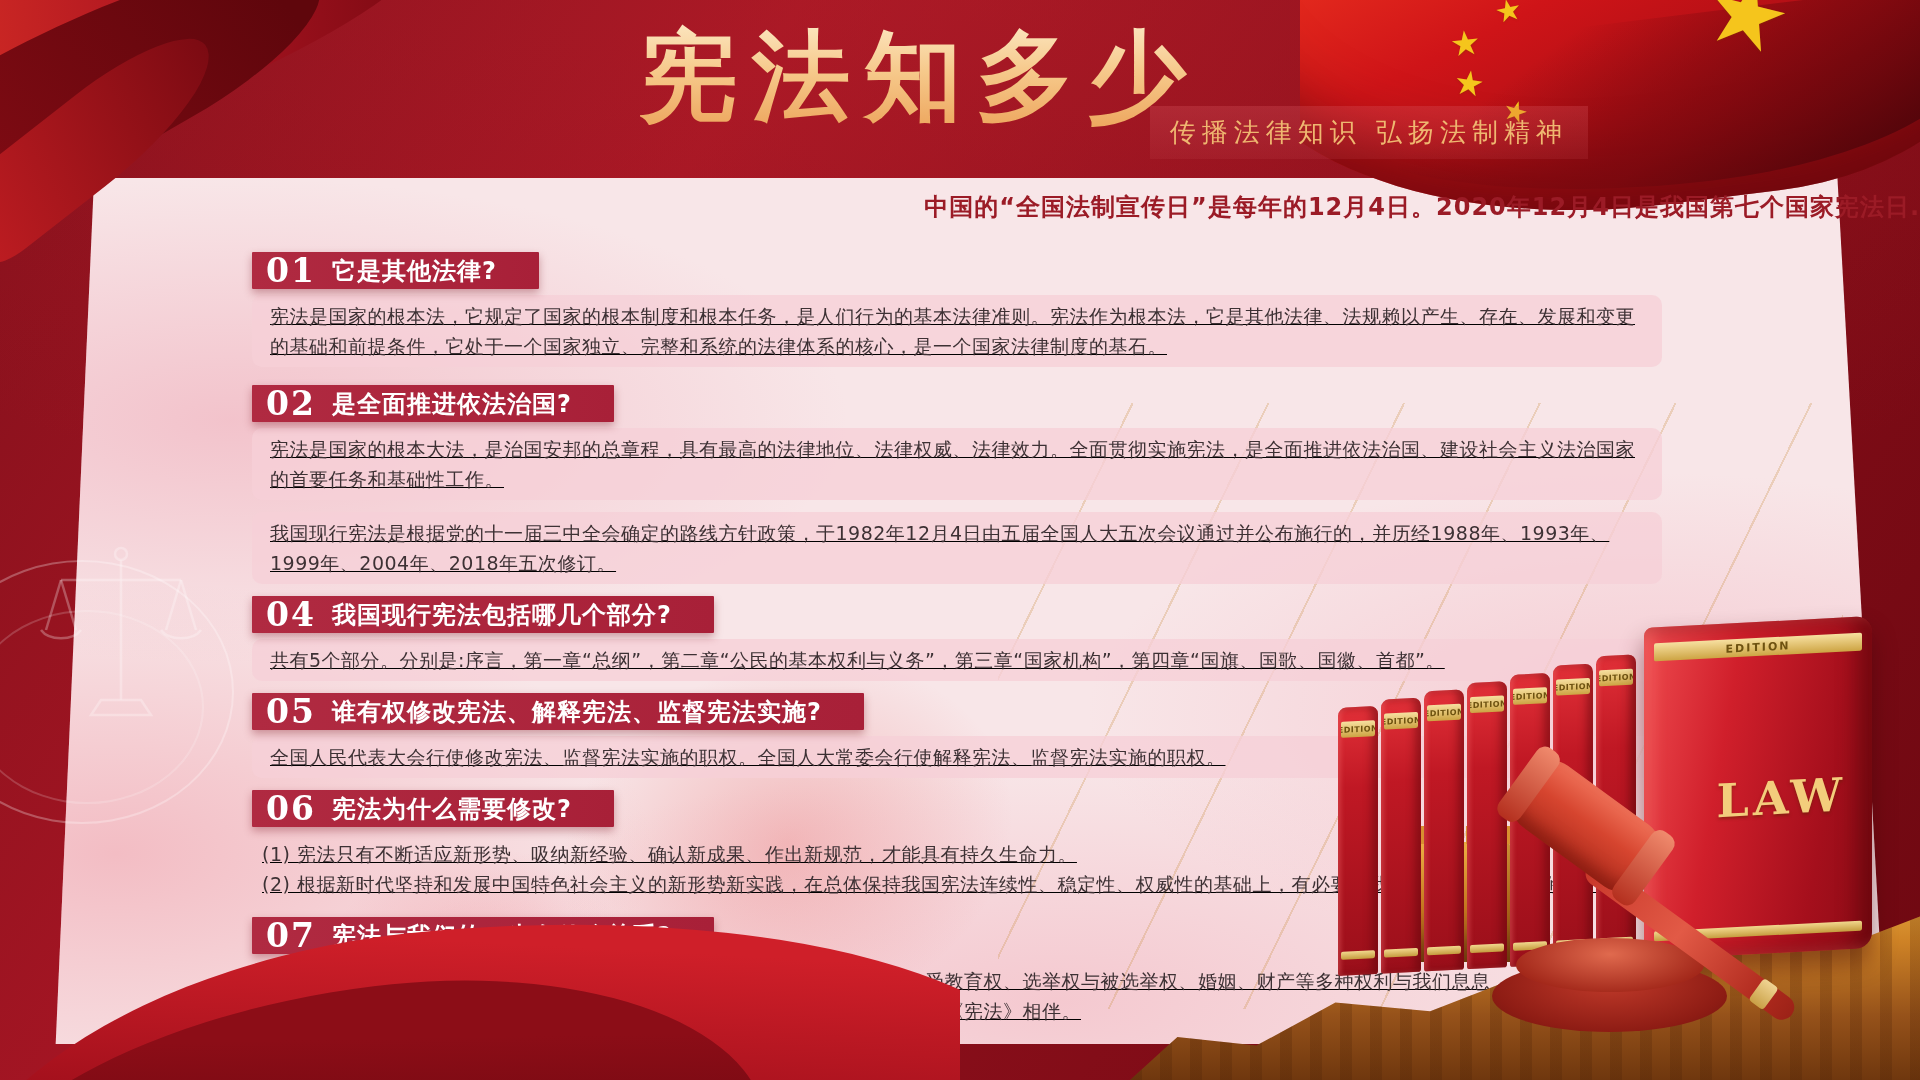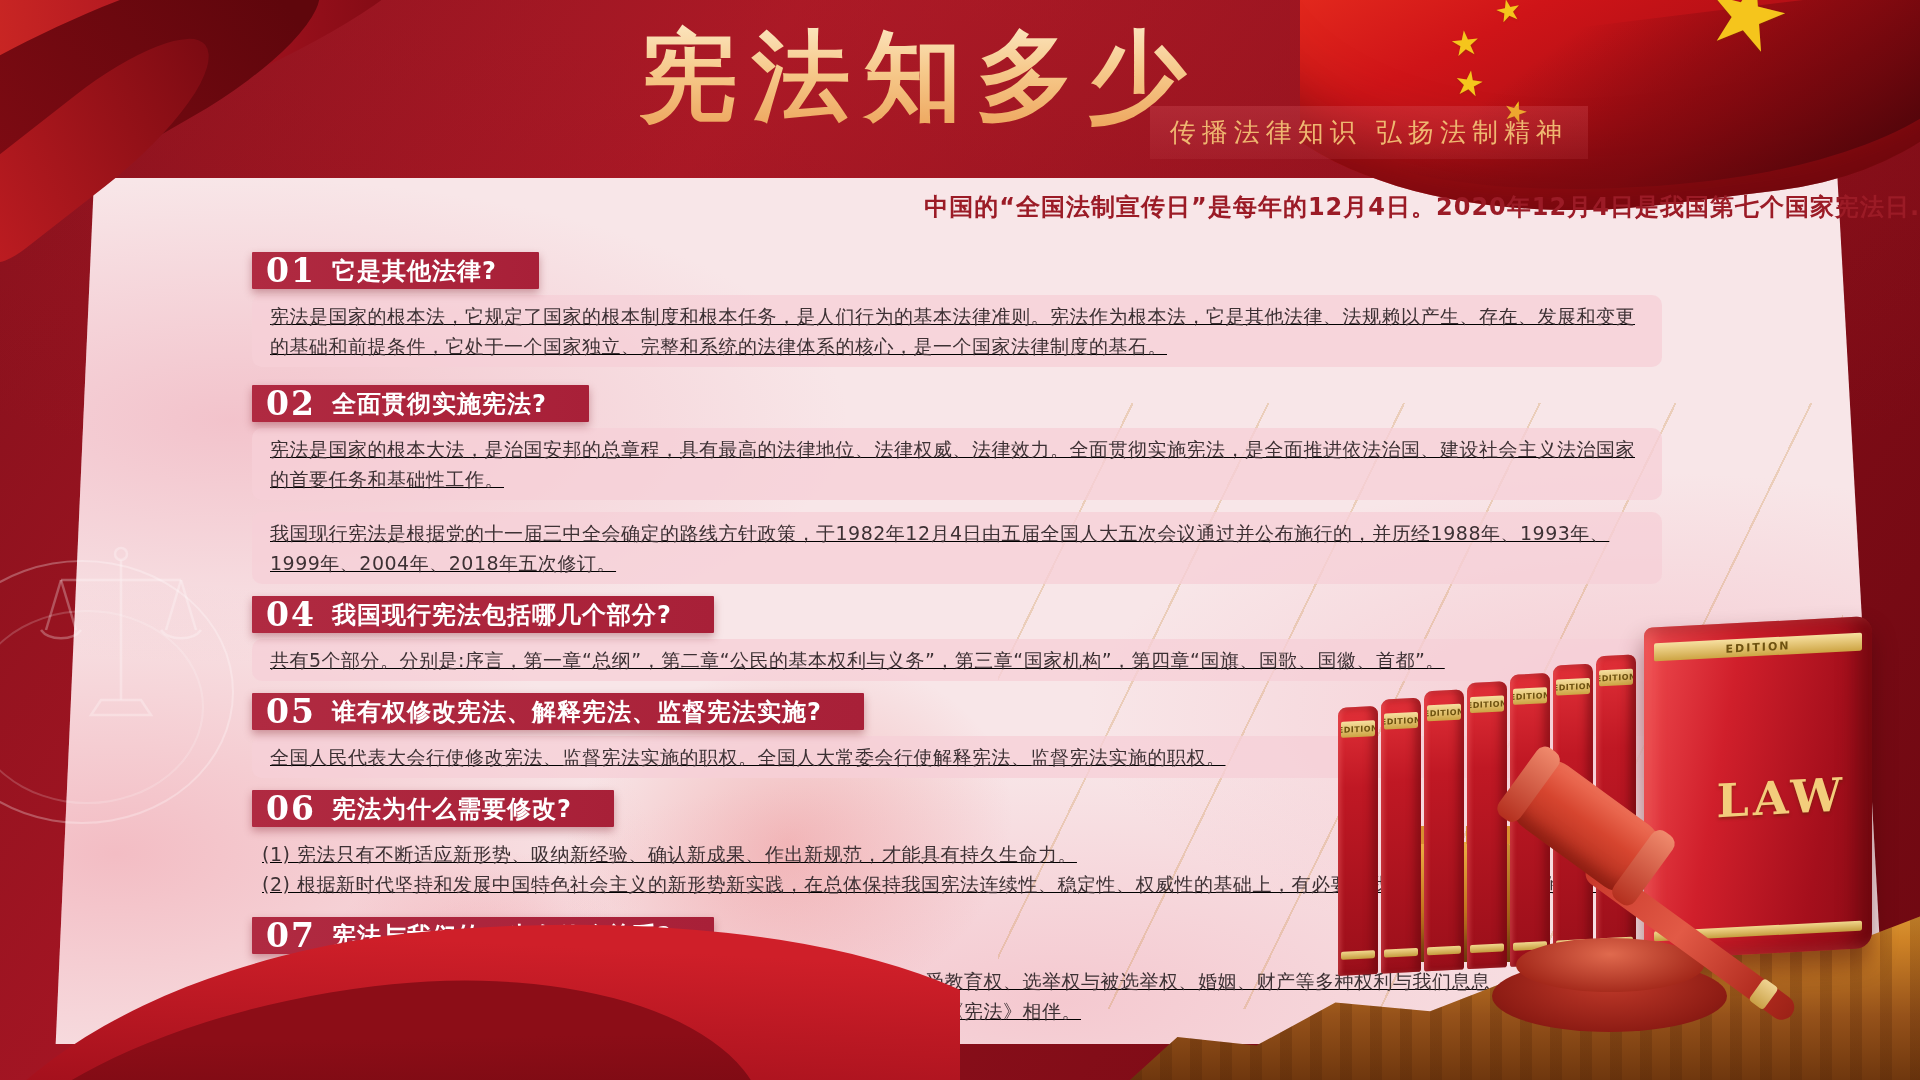--- a/index.html
+++ b/index.html
@@ -209,21 +209,21 @@
         <span class="qtext">它是其他法律?</span>
       </div>
       <div class="abox">
         <p>宪法是国家的根本法，它规定了国家的根本制度和根本任务，是人们行为的基本法律准则。宪法作为根本法，它是其他法律、法规赖以产生、存在、发展和变更的基础和前提条件，它处于一个国家独立、完整和系统的法律体系的核心，是一个国家法律制度的基石。</p>
       </div>
     </section>
 
     <section class="qa">
       <div class="qbar">
         <span class="qnum">02</span>
-        <span class="qtext">全面贯彻实施宪法?</span>
+        <span class="qtext">是全面推进依法治国?</span>
       </div>
       <div class="abox">
         <p>宪法是国家的根本大法，是治国安邦的总章程，具有最高的法律地位、法律权威、法律效力。全面贯彻实施宪法，是全面推进依法治国、建设社会主义法治国家的首要任务和基础性工作。</p>
       </div>
     </section>
 
     <section class="qa">
       <div class="abox">
         <p>我国现行宪法是根据党的十一届三中全会确定的路线方针政策，于1982年12月4日由五届全国人大五次会议通过并公布施行的，并历经1988年、1993年、1999年、2004年、2018年五次修订。</p>
       </div>

